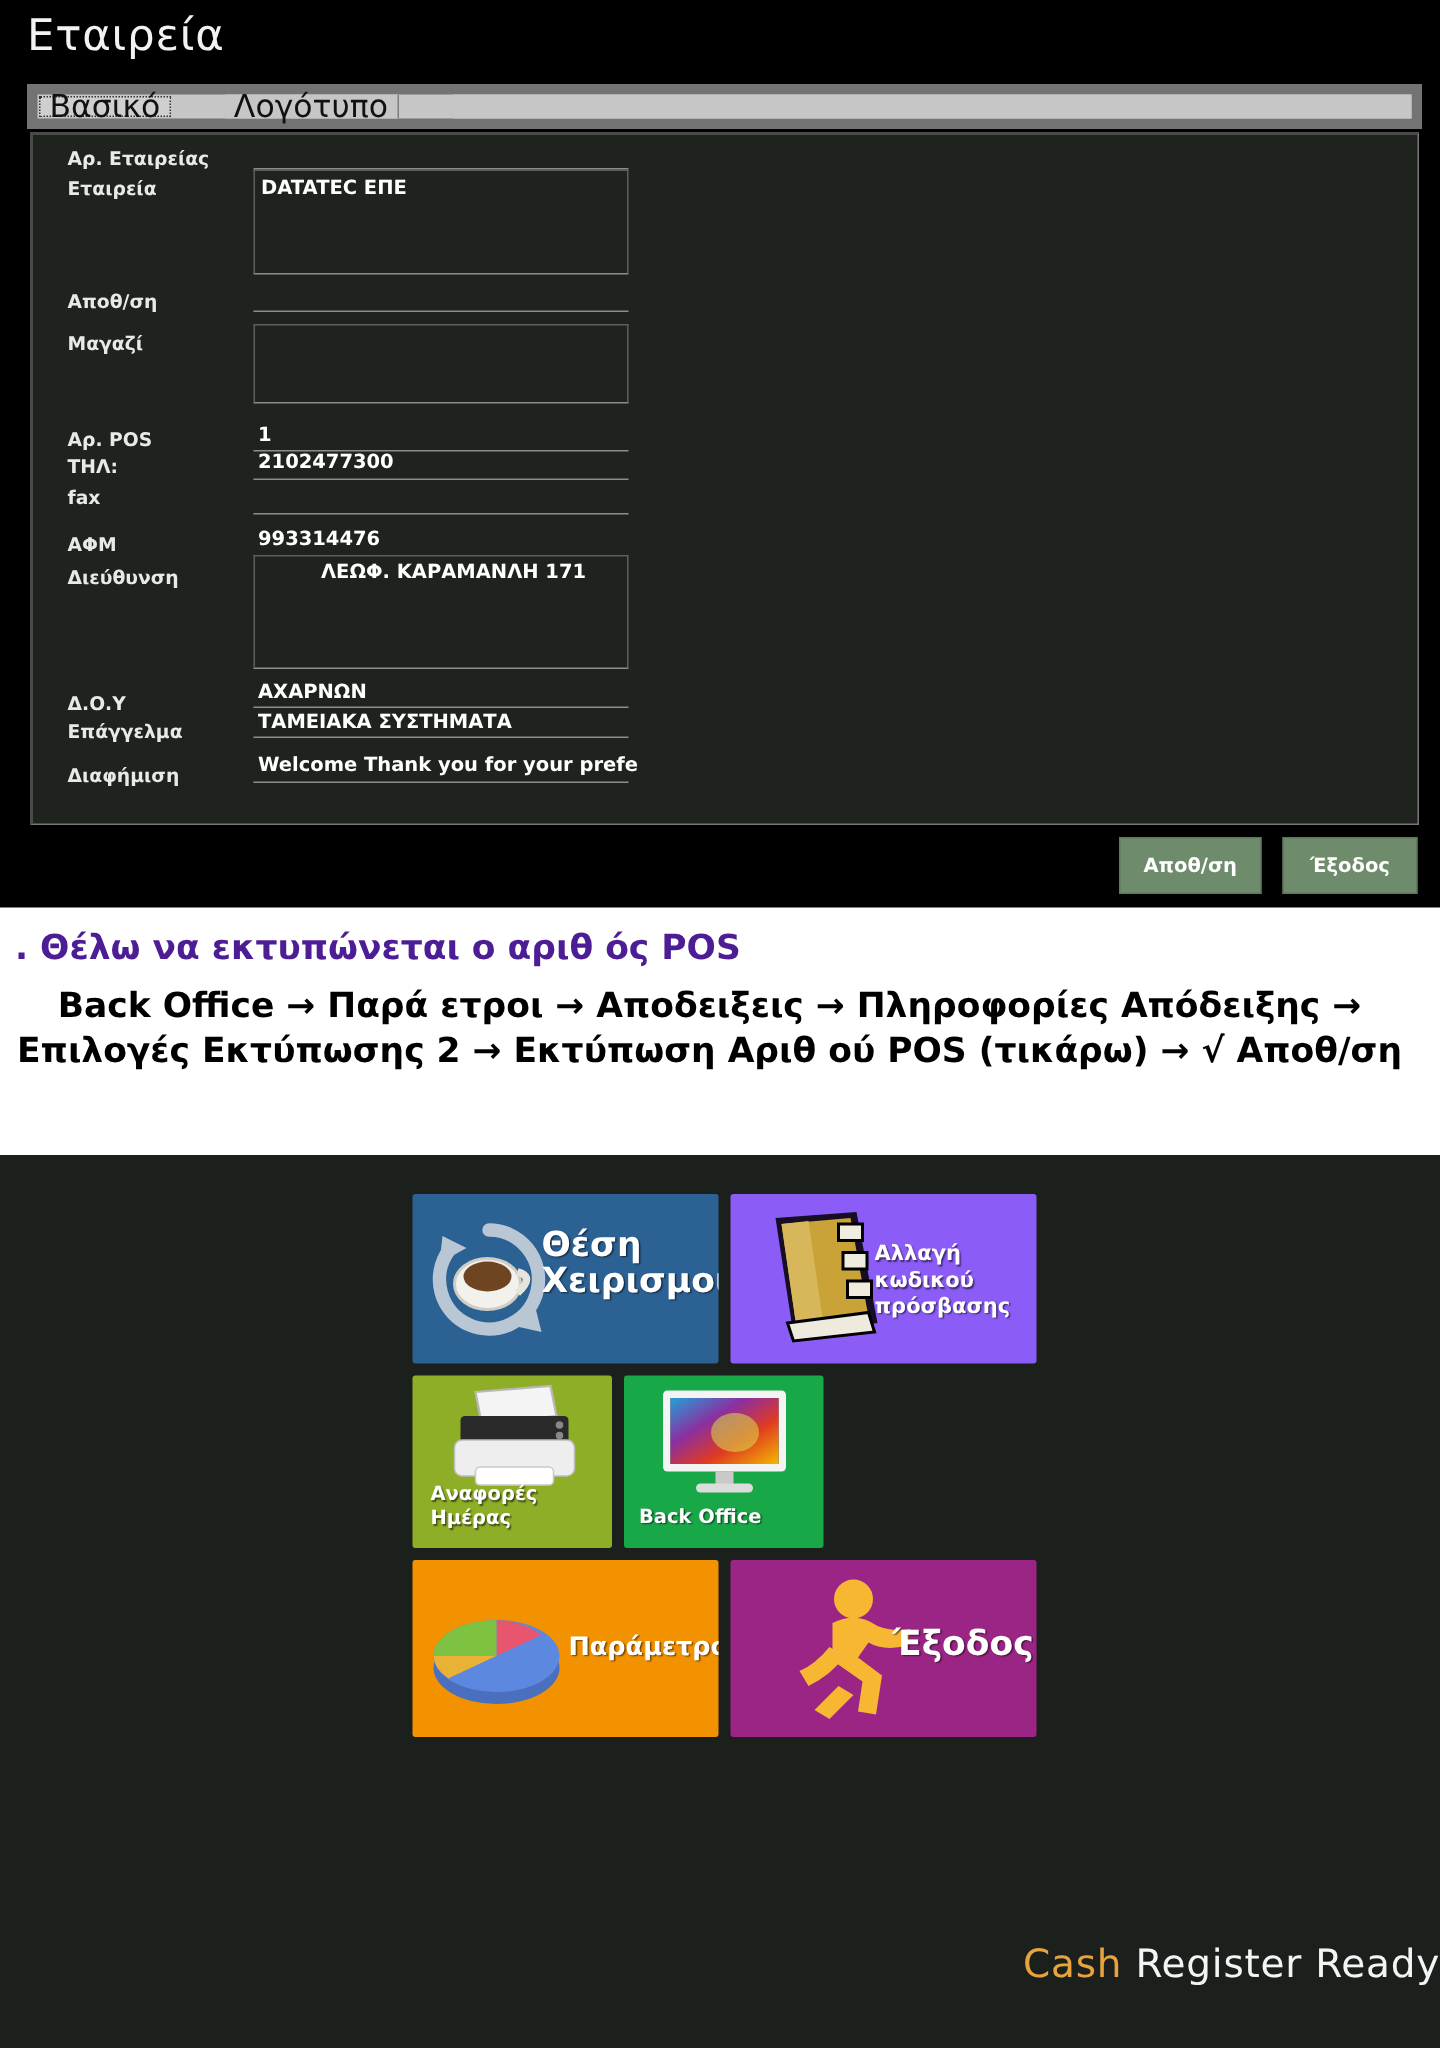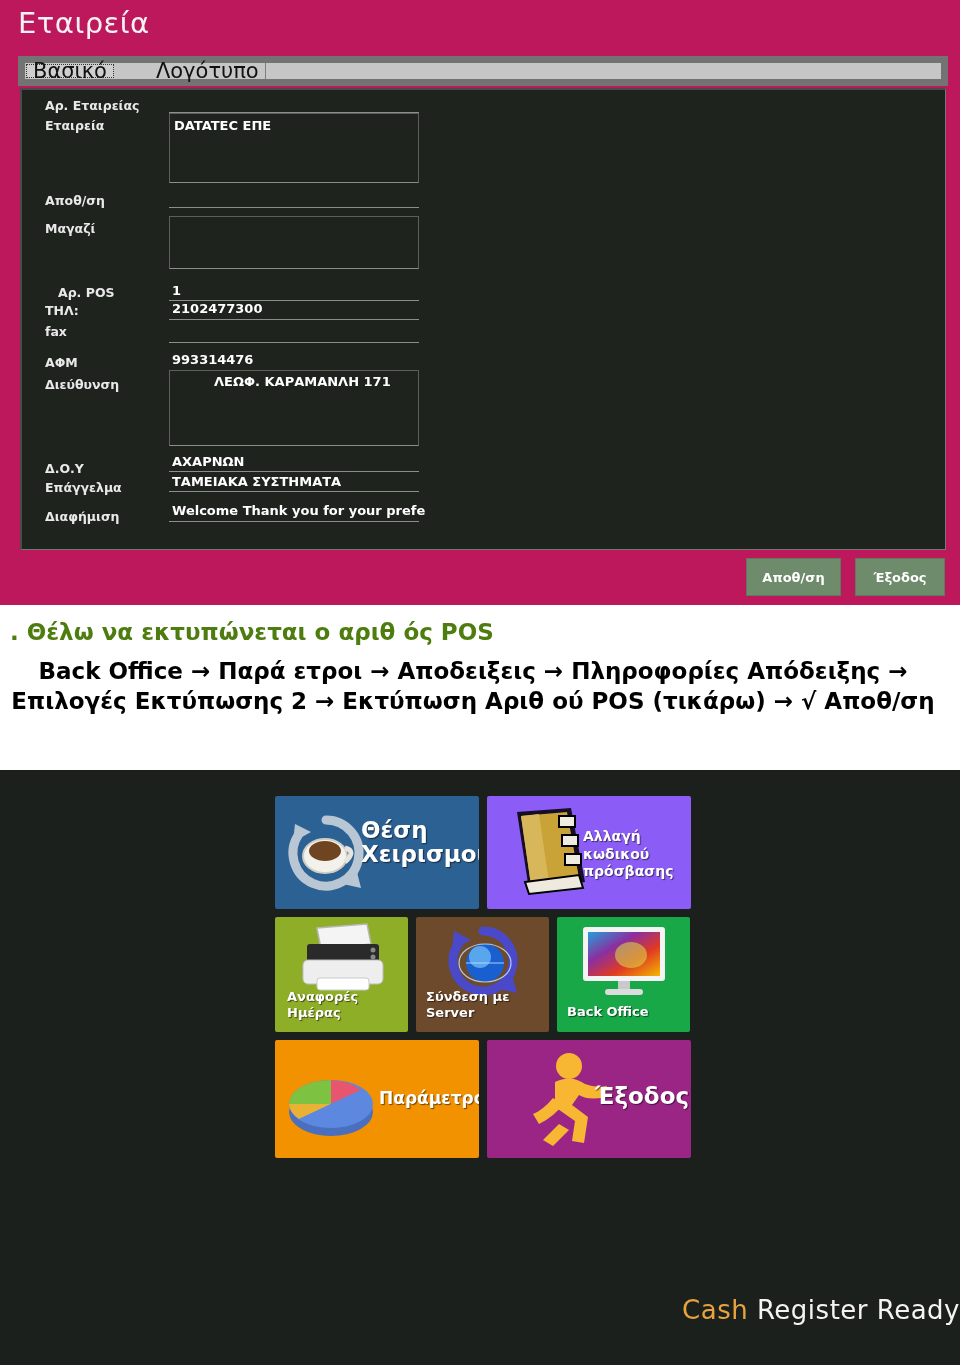--- a/index.html
+++ b/index.html
@@ -6,21 +6,21 @@
   body{
     width:960px;height:1365px;
     font-family:"Liberation Sans", sans-serif;
     overflow:hidden;
     position:relative;
   }
 
   
   .company-panel{
     position:absolute;left:0;top:0;width:960px;height:716px;
-    background:#be185d;
+    background:#000000;
     box-sizing:border-box;
   }
   .panel-title{
     position:absolute;left:18px;top:6px;
     color:#f2f2f2;font-size:29px;letter-spacing:.5px;
     font-family:"DejaVu Sans", sans-serif;font-weight:400;
   }
 
   
   .tabstrip{
@@ -75,21 +75,21 @@
     cursor:pointer;
   }
 
   
   .instructions{
     position:absolute;left:0;top:605px;width:960px;height:165px;
     background:#ffffff;
   }
   .ins-head{
     position:absolute;left:10px;top:14px;
-    color:#4d7c0f;font-size:23px;font-weight:bold;
+    color:#4c1d95;font-size:23px;font-weight:bold;
     font-family:"DejaVu Sans", sans-serif;white-space:nowrap;
   }
   .ins-body{
     position:absolute;left:8px;top:52px;width:930px;
     color:#000000;font-size:23px;font-weight:bold;
     font-family:"DejaVu Sans", sans-serif;
     line-height:1.30;
     text-align:center;
   }
 
@@ -158,21 +158,21 @@
     <div class="fld-label" style="left:23px;top:28px;">Εταιρεία</div>
     <div class="fld-box" style="left:147px;top:23px;width:250px;height:70px;"></div>
     <div class="fld-value" style="left:152px;top:28px;">DATATEC ΕΠΕ</div>
 
     <div class="fld-label" style="left:23px;top:103px;">Αποθ/ση</div>
     <div class="fld-line" style="left:147px;top:117px;width:250px;"></div>
 
     <div class="fld-label" style="left:23px;top:131px;">Μαγαζί</div>
     <div class="fld-box" style="left:147px;top:126px;width:250px;height:53px;"></div>
 
-    <div class="fld-label" style="left:36px;top:195px;">Αρ. POS</div>
+    <div class="fld-label" style="left:23px;top:195px;">Αρ. POS</div>
     <div class="fld-value" style="left:150px;top:193px;">1</div>
     <div class="fld-line" style="left:147px;top:210px;width:250px;"></div>
 
     <div class="fld-label" style="left:23px;top:213px;">ΤΗΛ:</div>
     <div class="fld-value" style="left:150px;top:211px;">2102477300</div>
     <div class="fld-line" style="left:147px;top:229px;width:250px;"></div>
 
     <div class="fld-label" style="left:23px;top:234px;">fax</div>
     <div class="fld-line" style="left:147px;top:252px;width:250px;"></div>
 
@@ -252,32 +252,20 @@
           <rect x="12" y="22" width="72" height="22" rx="3" fill="#2a2a2a"></rect>
           <rect x="8" y="38" width="80" height="24" rx="5" fill="#eeeeee" stroke="#bdbdbd"></rect>
           <rect x="22" y="56" width="52" height="12" rx="3" fill="#ffffff" stroke="#c9c9c9"></rect>
           <circle cx="78" cy="28" r="2.5" fill="#888"></circle>
           <circle cx="78" cy="35" r="2.5" fill="#888"></circle>
         </svg>
         <span class="tile-label lbl-sm" style="left:12px;top:72px;white-space:pre-line;line-height:1.25;">Αναφορές
 Ημέρας</span>
       </div>
 
-      <div class="tile tile-r2 w-third" style="background:#6d4a2c;">
-        <svg class="tile-art" style="left:24px;top:6px;" width="86" height="78" viewBox="0 0 86 78">
-          <path d="M43 8 a30 30 0 1 1 -24 12" fill="none" stroke="#4a49c9" stroke-width="9" stroke-linecap="round"></path>
-          <polygon points="14,8 31,17 12,27" fill="#4a49c9"></polygon>
-          <polygon points="72,52 58,66 77,70" fill="#4a49c9"></polygon>
-          <circle cx="45" cy="40" r="19" fill="#1a5fd0"></circle>
-          <circle cx="40" cy="34" r="11" fill="#69b6f5" opacity=".8"></circle>
-          <path d="M26 40 h38 M45 21 a26 19 0 0 1 0 38 M45 21 a26 19 0 0 0 0 38" fill="none" stroke="#bfe2ff" stroke-width="1.2" opacity=".85"></path>
-        </svg>
-        <span class="tile-label lbl-sm" style="left:10px;top:72px;white-space:pre-line;line-height:1.25;">Σύνδεση με
-Server</span>
-      </div>
 
       <div class="tile tile-r2 w-third" style="background:#18a848;">
         <svg class="tile-art" style="left:16px;top:6px;" width="104" height="80" viewBox="0 0 104 80">
           <rect x="10" y="4" width="82" height="54" rx="3" fill="#f4f4f4"></rect>
           <rect x="15" y="9" width="72" height="44" fill="#2b2b2b"></rect>
           <path d="M15 9 h72 v44 h-72 z" fill="url(#g1)"></path>
           <defs>
             <linearGradient id="g1" x1="0" y1="0" x2="1" y2="1">
               <stop offset="0%" stop-color="#23a0d8"></stop>
               <stop offset="35%" stop-color="#8b2fa0"></stop>

